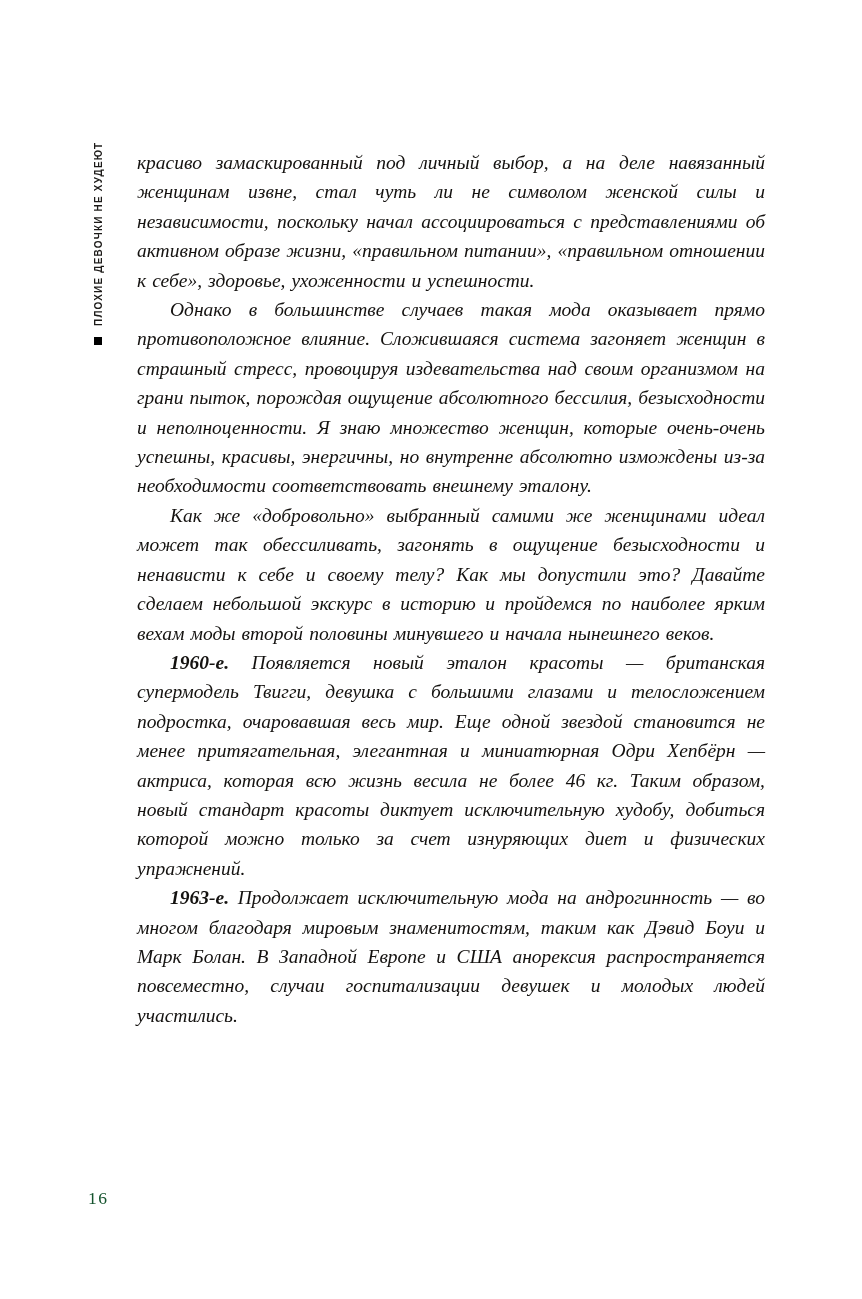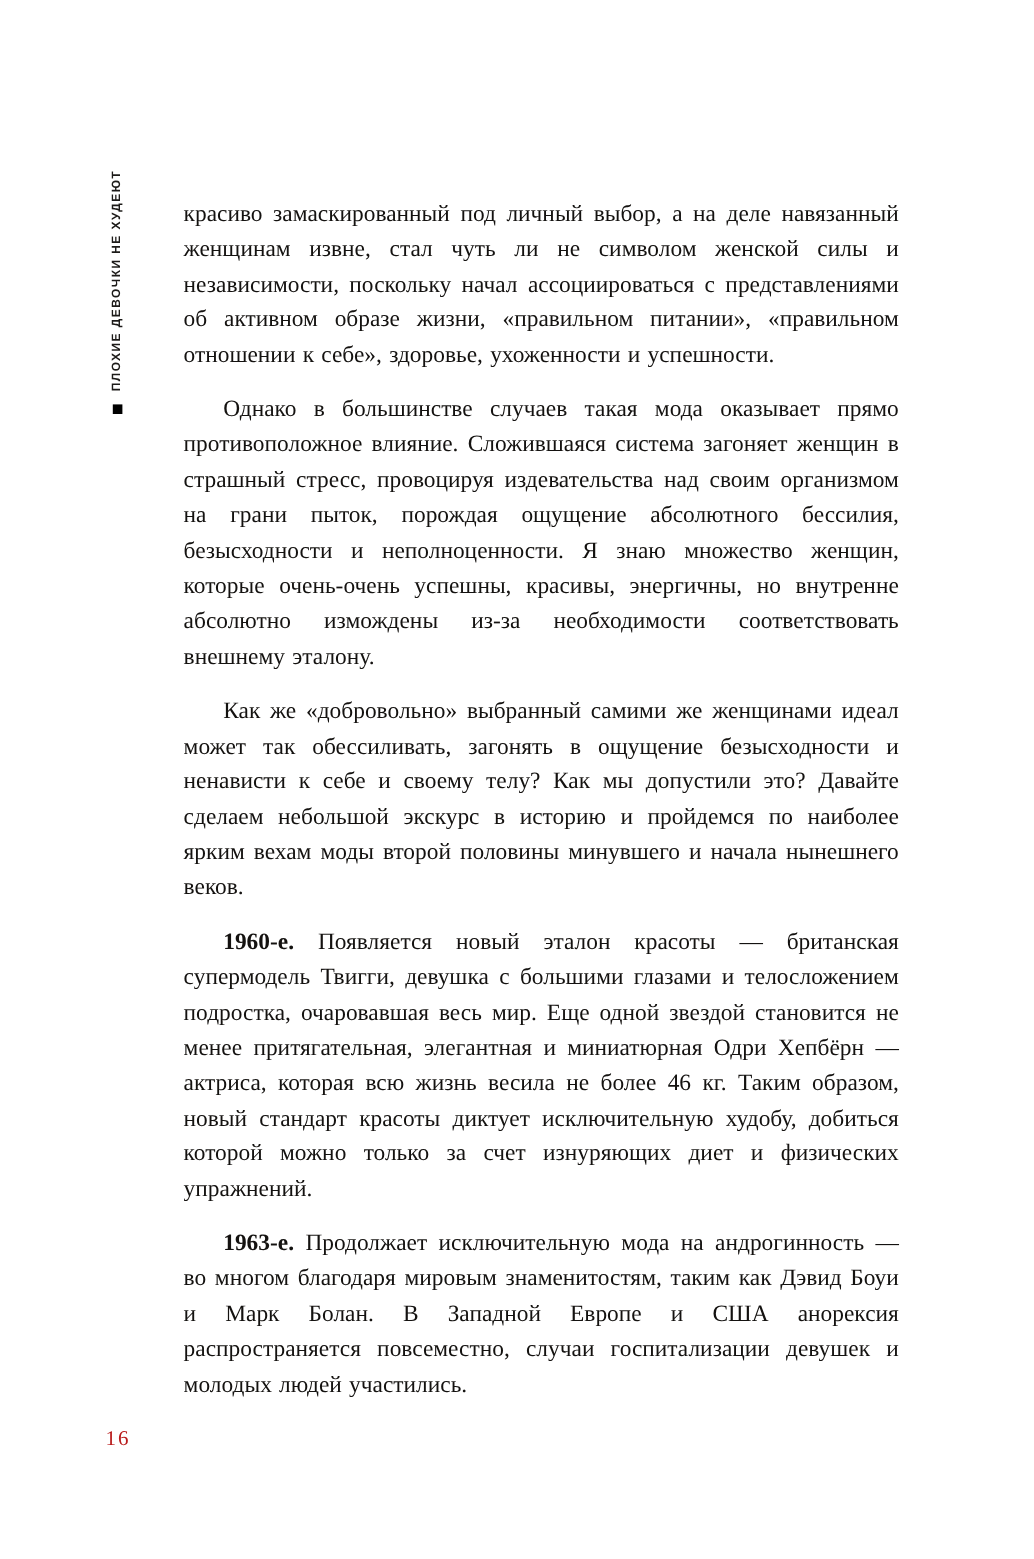--- a/index.html
+++ b/index.html
@@ -50,39 +50,40 @@
     top: 148px;
     width: 628px;
     text-align: justify;
     font-size: 19.5px;
     line-height: 29.4px;
     hyphens: auto;
     -webkit-hyphens: auto;
     word-spacing: 0.06em;
   }
   .text-block p {
-    margin: 16px;
+    margin: 0;
     text-indent: 33px;
+    font-style: italic;
   }
   .text-block p.no-indent {
     text-indent: 0;
   }
   .decade-lead {
     font-weight: bold;
   }
 
   
   .page-number {
     position: absolute;
     left: 88px;
     top: 1188px;
     font-family: "Liberation Serif", serif;
     font-size: 17.5px;
     letter-spacing: 1.5px;
-    color: #b91c1c;
+    color: #14532d;
   }
 </style>
 </head>
 <body>
 
 <div class="page">
 
   <div class="running-title">
     <span class="marker-square"></span><span class="running-title-text">ПЛОХИЕ ДЕВОЧКИ НЕ ХУДЕЮТ</span>
   </div>

